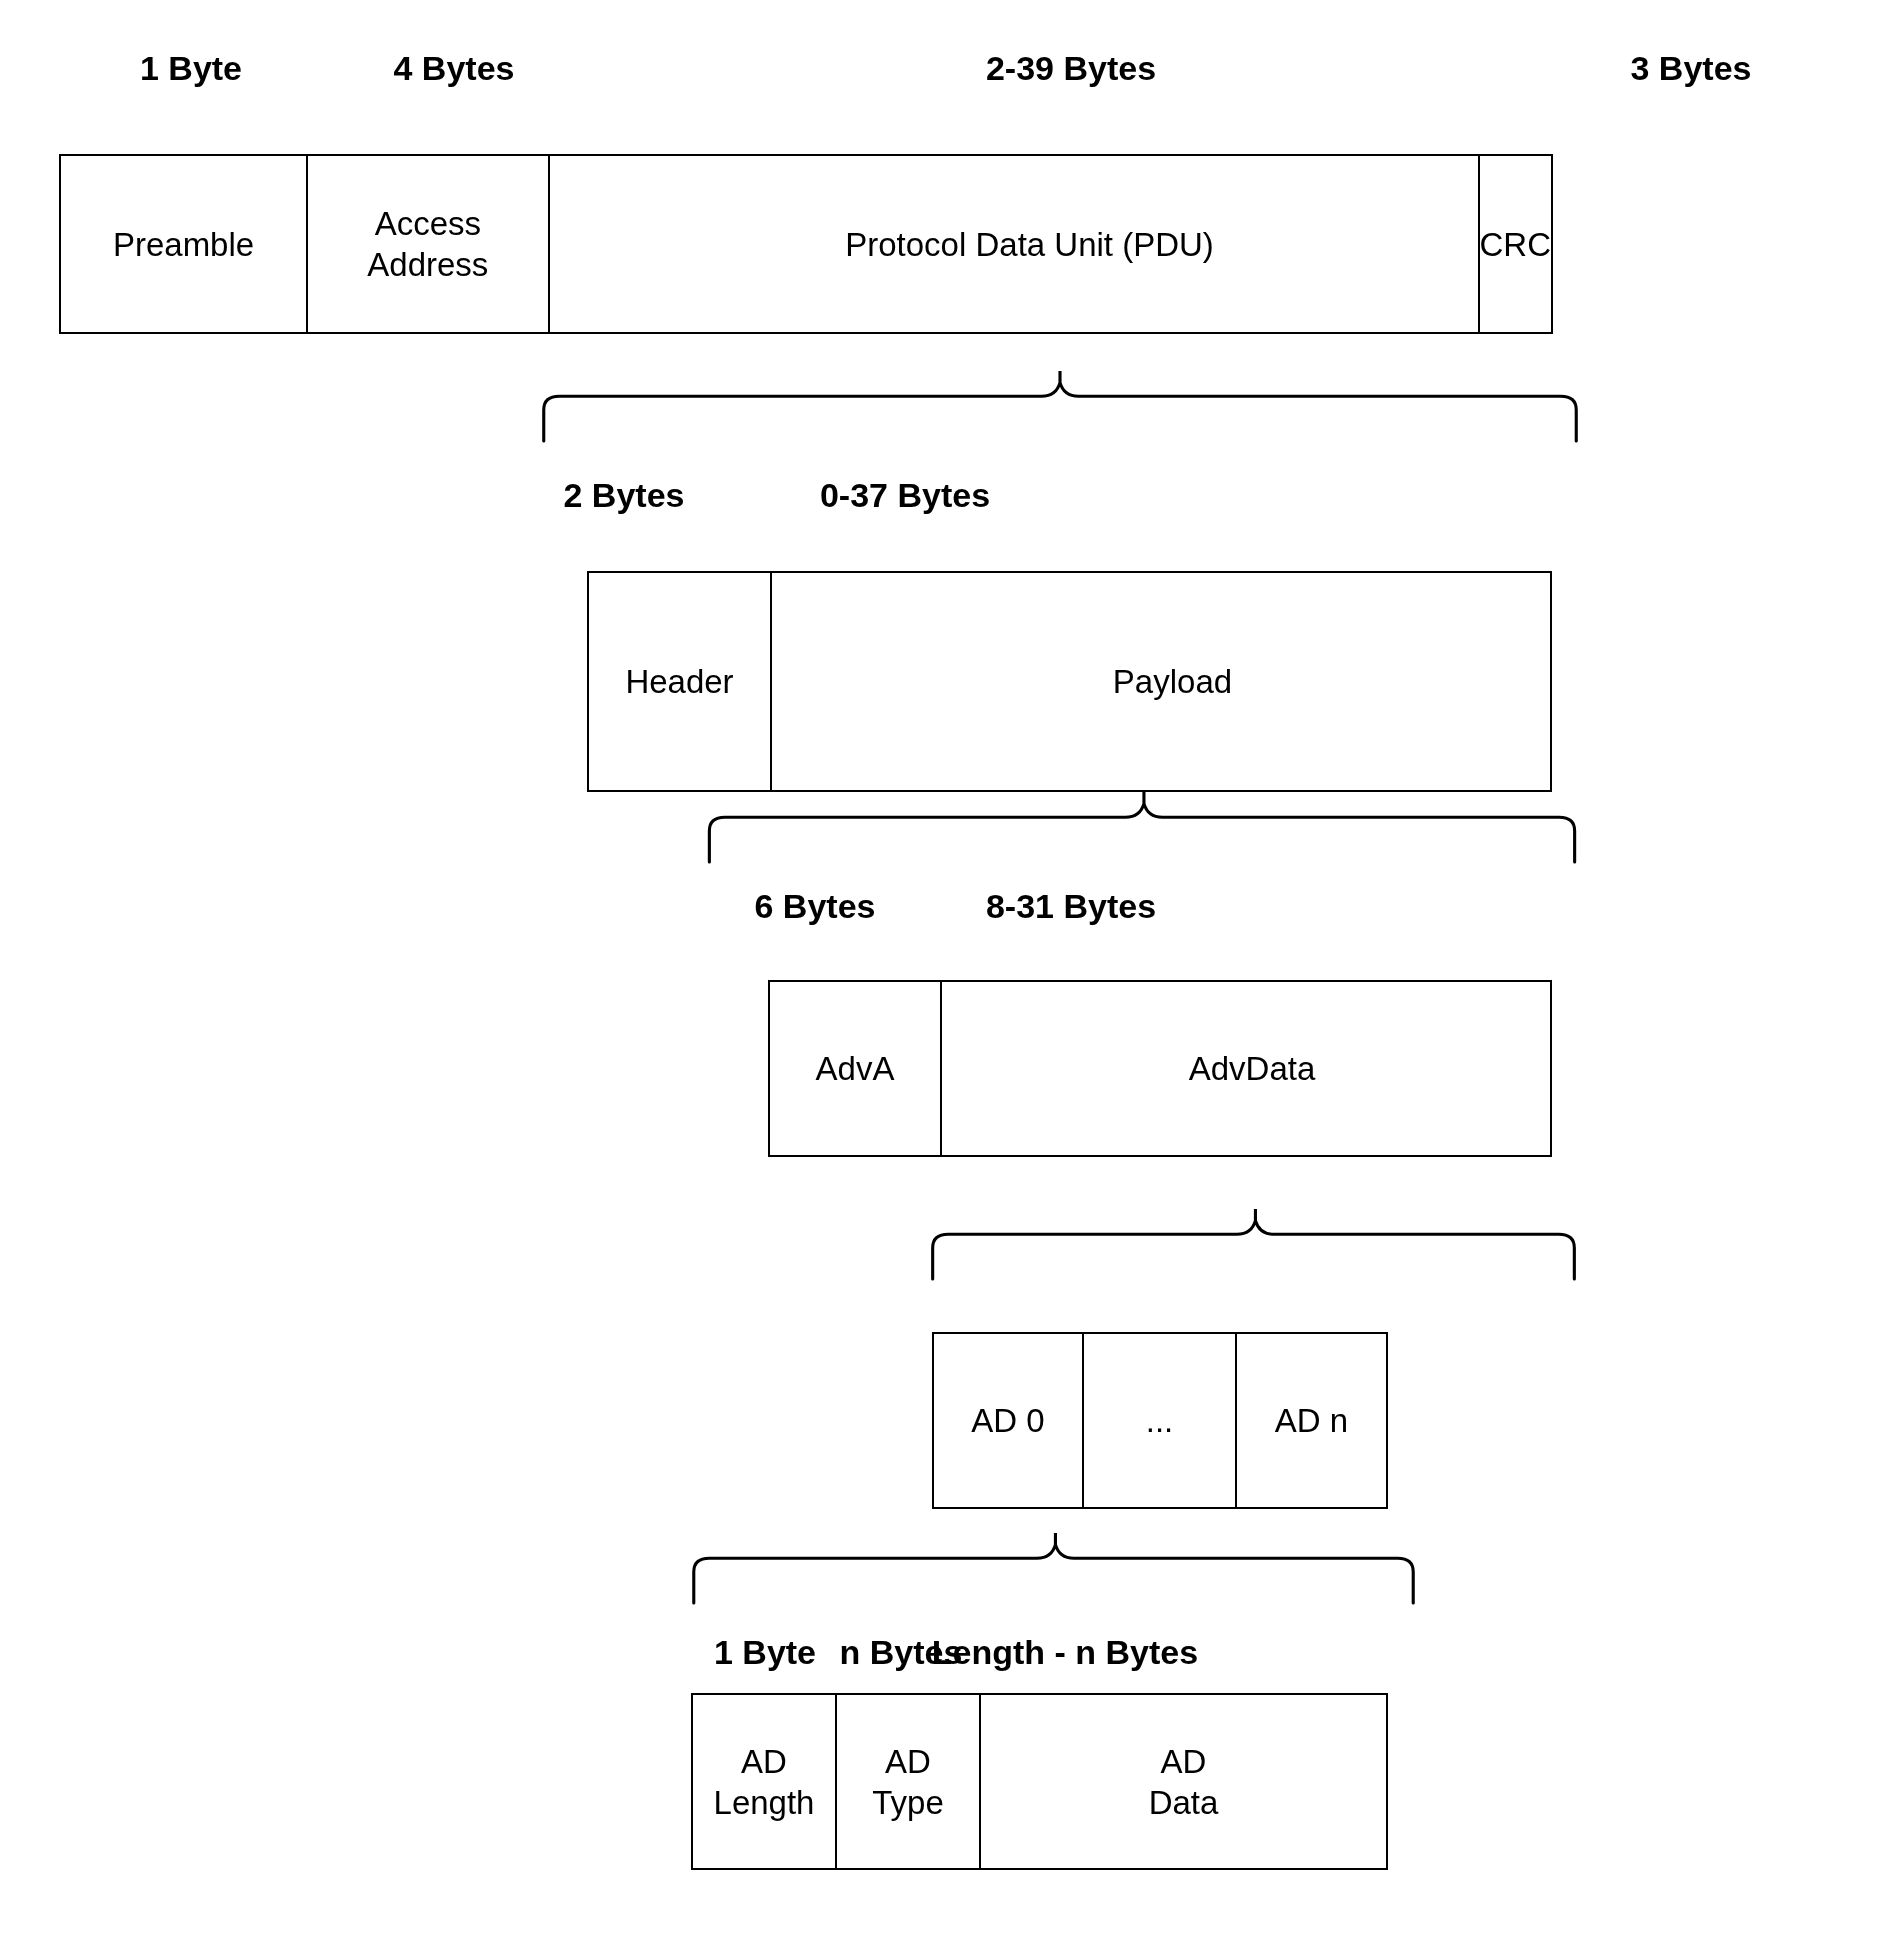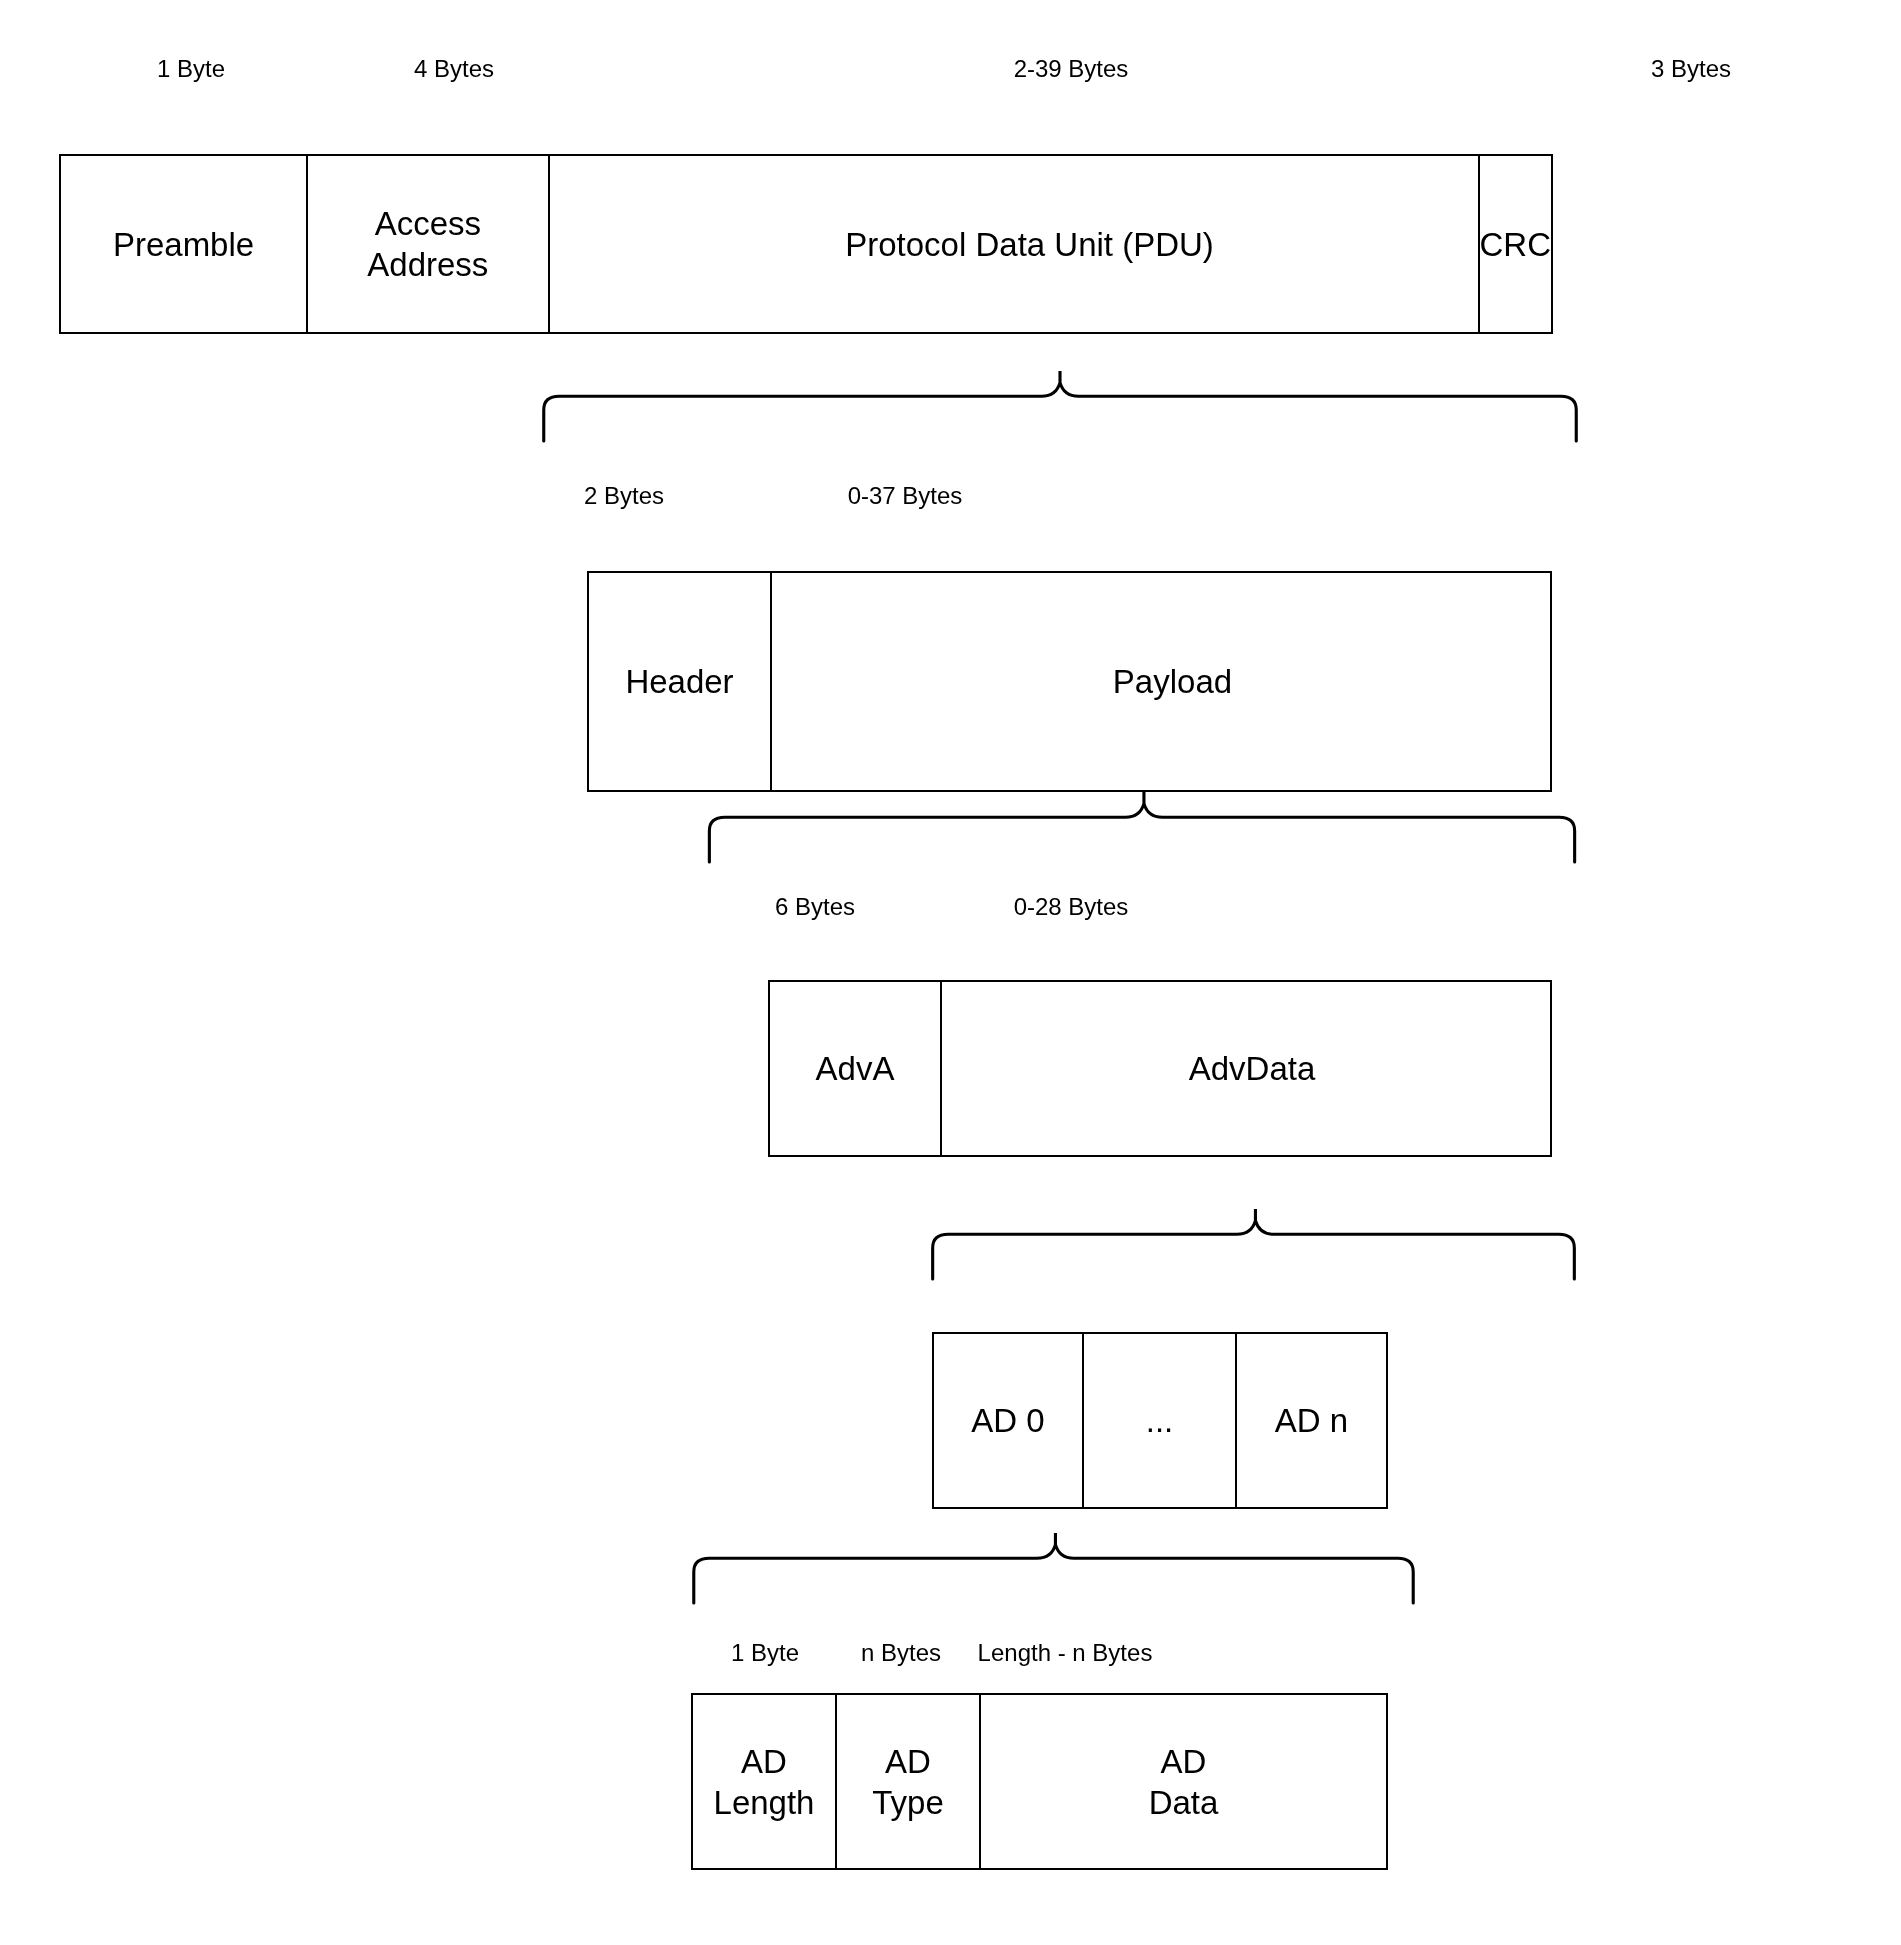--- a/index.html
+++ b/index.html
@@ -13,26 +13,27 @@
   }
   #canvas {
     position: relative;
     width: 1902px;
     height: 1946px;
     background: #ffffff;
     overflow: hidden;
   }
   .size-label {
     position: absolute;
-    font-size: 24px;
+    font-size: 34px;
     line-height: 39px;
     color: #000000;
     text-align: center;
     white-space: nowrap;
     transform: translateX(-50%);
+    font-weight: bold;
   }
   .band {
     position: absolute;
     display: flex;
     box-sizing: border-box;
     border: 2.9px solid #000000;
     background: #ffffff;
   }
   .cell {
     box-sizing: border-box;
@@ -90,21 +91,21 @@
     <div class="cell" style="flex:1 1 auto;">Payload</div>
   </div>
 
   <div class="brace" style="left:704px; top:792px; width:876px; height:70px;">
     <svg width="876" height="70" viewBox="0 0 898 72" fill="none" stroke="#000000" stroke-width="3.2" stroke-linecap="round">
       <path d="M4,72 L4,40 Q4,26 20,26 L432,26 Q447,26 451,12 L451,0 L451,12 Q455,26 470,26 L878,26 Q894,26 894,40 L894,72"></path>
     </svg>
   </div>
 
   <div class="size-label" style="left:815px; top:887px;">6 Bytes</div>
-  <div class="size-label" style="left:1071px; top:887px;">0-28 Bytes</div>
+  <div class="size-label" style="left:1071px; top:887px;">8-31 Bytes</div>
 
   <div class="band" style="left:768px; top:980px; width:784px; height:177px;">
     <div class="cell" style="width:172px;">AdvA</div>
     <div class="cell" style="flex:1 1 auto;padding-left:12px;">AdvData</div>
   </div>
 
   <div class="brace" style="left:928px; top:1209px; width:651px; height:70px;">
     <svg width="651" height="70" viewBox="0 0 668 72" fill="none" stroke="#000000" stroke-width="3.2" stroke-linecap="round">
       <path d="M4,72 L4,40 Q4,26 20,26 L317,26 Q332,26 336,12 L336,0 L336,12 Q340,26 355,26 L648,26 Q664,26 664,40 L664,72"></path>
     </svg>

